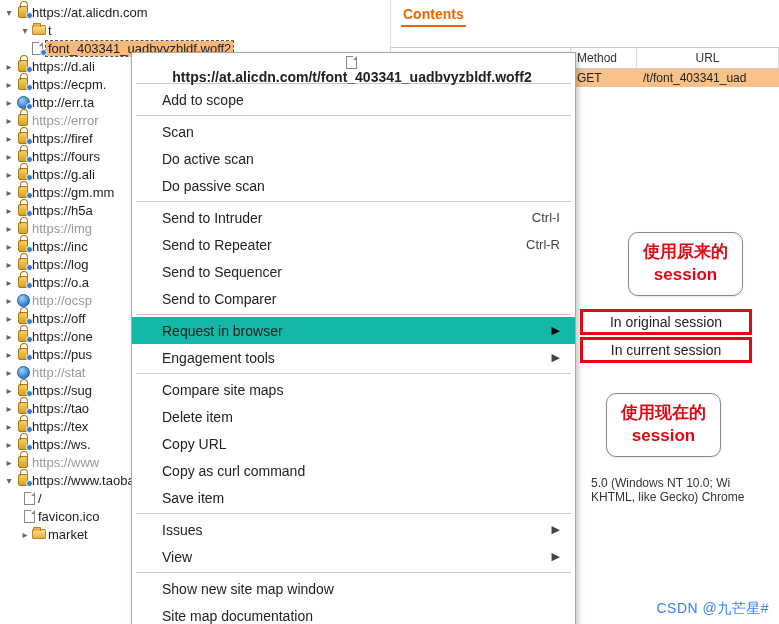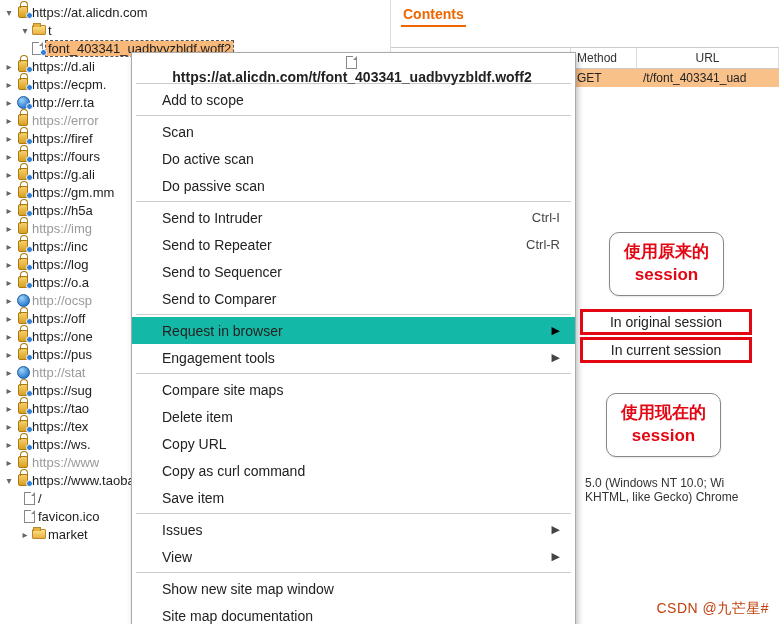--- a/index.html
+++ b/index.html
@@ -26,52 +26,52 @@
 .th.host { flex: 0 0 180px; text-align: center; }
 .th.method { flex: 0 0 66px; text-align: left; }
 .th.url { flex: 1; text-align: center; }
 .sort-asc::after { content: " \25B3"; font-size: 9px; color: #888; }
 .table-row { display: flex; background: #f9c18a; font-size: 12px; }
 .td { padding: 2px 6px; overflow: hidden; }
 .td.host { flex: 0 0 180px; }
 .td.method { flex: 0 0 66px; }
 .td.url { flex: 1; white-space: nowrap; }
 
-.bottom-text { position: absolute; bottom: 120px; left: 194px; font-family: monospace; font-size: 12px; white-space: pre; color: #333; }
+.bottom-text { position: absolute; bottom: 120px; left: 200px; font-family: monospace; font-size: 12px; white-space: pre; color: #333; }
 
 
 .ctx-menu { position: absolute; left: 131px; top: 52px; width: 445px; background: #fff; border: 1px solid #aaa; box-shadow: 2px 3px 6px rgba(0,0,0,0.25); z-index: 50; padding: 3px 0; }
 .ctx-menu .mi { display: flex; align-items: center; height: 27px; padding: 0 15px 0 30px; font-size: 14px; color: #222; cursor: default; }
 .ctx-menu .mi.header { font-weight: 700; height: 25px; padding-left: 12px; flex-direction: column; }
 .ctx-menu .mi.header .file-ico { width: 18px; display: inline-flex; justify-content: center; margin-right: 2px; }
 .ctx-menu .sep { height: 1px; background: #ccc; margin: 2px 4px; }
 .ctx-menu .mi .shortcut { margin-left: auto; color: #444; font-size: 13px; }
 .ctx-menu .mi .sub-arrow { margin-left: auto; color: #444; font-size: 11px; }
 .ctx-menu .mi.hl { background: #14b8a6; }
 .ctx-menu .mi.hl .sub-arrow { color: #000; }
 
 
 .sub-menu { position: absolute; left: 580px; top: 309px; width: 172px; background: #fff; z-index: 60; }
 .sub-menu .smi { height: 26px; display: flex; align-items: center; justify-content: center; font-size: 14px; border: 3px solid #e30613; margin-bottom: 2px; background: #fff; cursor: default; }
 
 
 .callout { position: absolute; border: 1px solid #888; border-radius: 10px; background: #fff; padding: 8px 14px; text-align: center; color: #e30613; font-size: 17px; font-weight: 600; line-height: 1.35; z-index: 55; box-shadow: 0 1px 2px rgba(0,0,0,0.1); }
-.callout.c1 { left: 609px; top: 232px; }
+.callout.c1 { left: 628px; top: 232px; }
 .callout.c2 { left: 606px; top: 393px; }
 
 
 .icon-globe { width: 13px; height: 13px; border-radius: 50%; background: radial-gradient(circle at 35% 30%, #9fd3f5, #2e7dd6 70%); border: 1px solid #1a5aa0; }
 .icon-lock { width: 10px; height: 12px; background: linear-gradient(#f7d070,#d9a020); border-radius: 2px; border: 1px solid #aa7a10; position: relative; }
 .icon-lock::before { content:""; position:absolute; top:-6px; left:1px; width:6px; height:6px; border:1.5px solid #aa7a10; border-bottom:none; border-radius:4px 4px 0 0; }
 .icon-folder { width: 14px; height: 10px; background: linear-gradient(#ffe08a,#e8b040); border:1px solid #b9882a; border-radius:1px; position:relative; }
 .icon-folder::before { content:""; position:absolute; top:-3px; left:0; width:6px; height:3px; background:#e8b040; border:1px solid #b9882a; border-bottom:none; border-radius:1px 1px 0 0; }
 .icon-file { width: 11px; height: 13px; background:#fff; border:1px solid #888; position:relative; }
 .icon-file::after { content:""; position:absolute; right:-1px; top:-1px; width:4px; height:4px; background:linear-gradient(135deg,#fff 48%,#888 52%); }
 
-.watermark { position:absolute; right:10px; bottom:6px; color:#c2410c; font-size:14px; letter-spacing:0.5px; z-index:5;}
+.watermark { position:absolute; right:10px; bottom:6px; color:#3b82f6; font-size:14px; letter-spacing:0.5px; z-index:5;}
 </style>
 </head>
 <body>
 
 <div class="app">
 
   <div class="tree-panel">
     <div class="tree-row">
       <span class="arrow">▾</span>
       <span class="ico">

